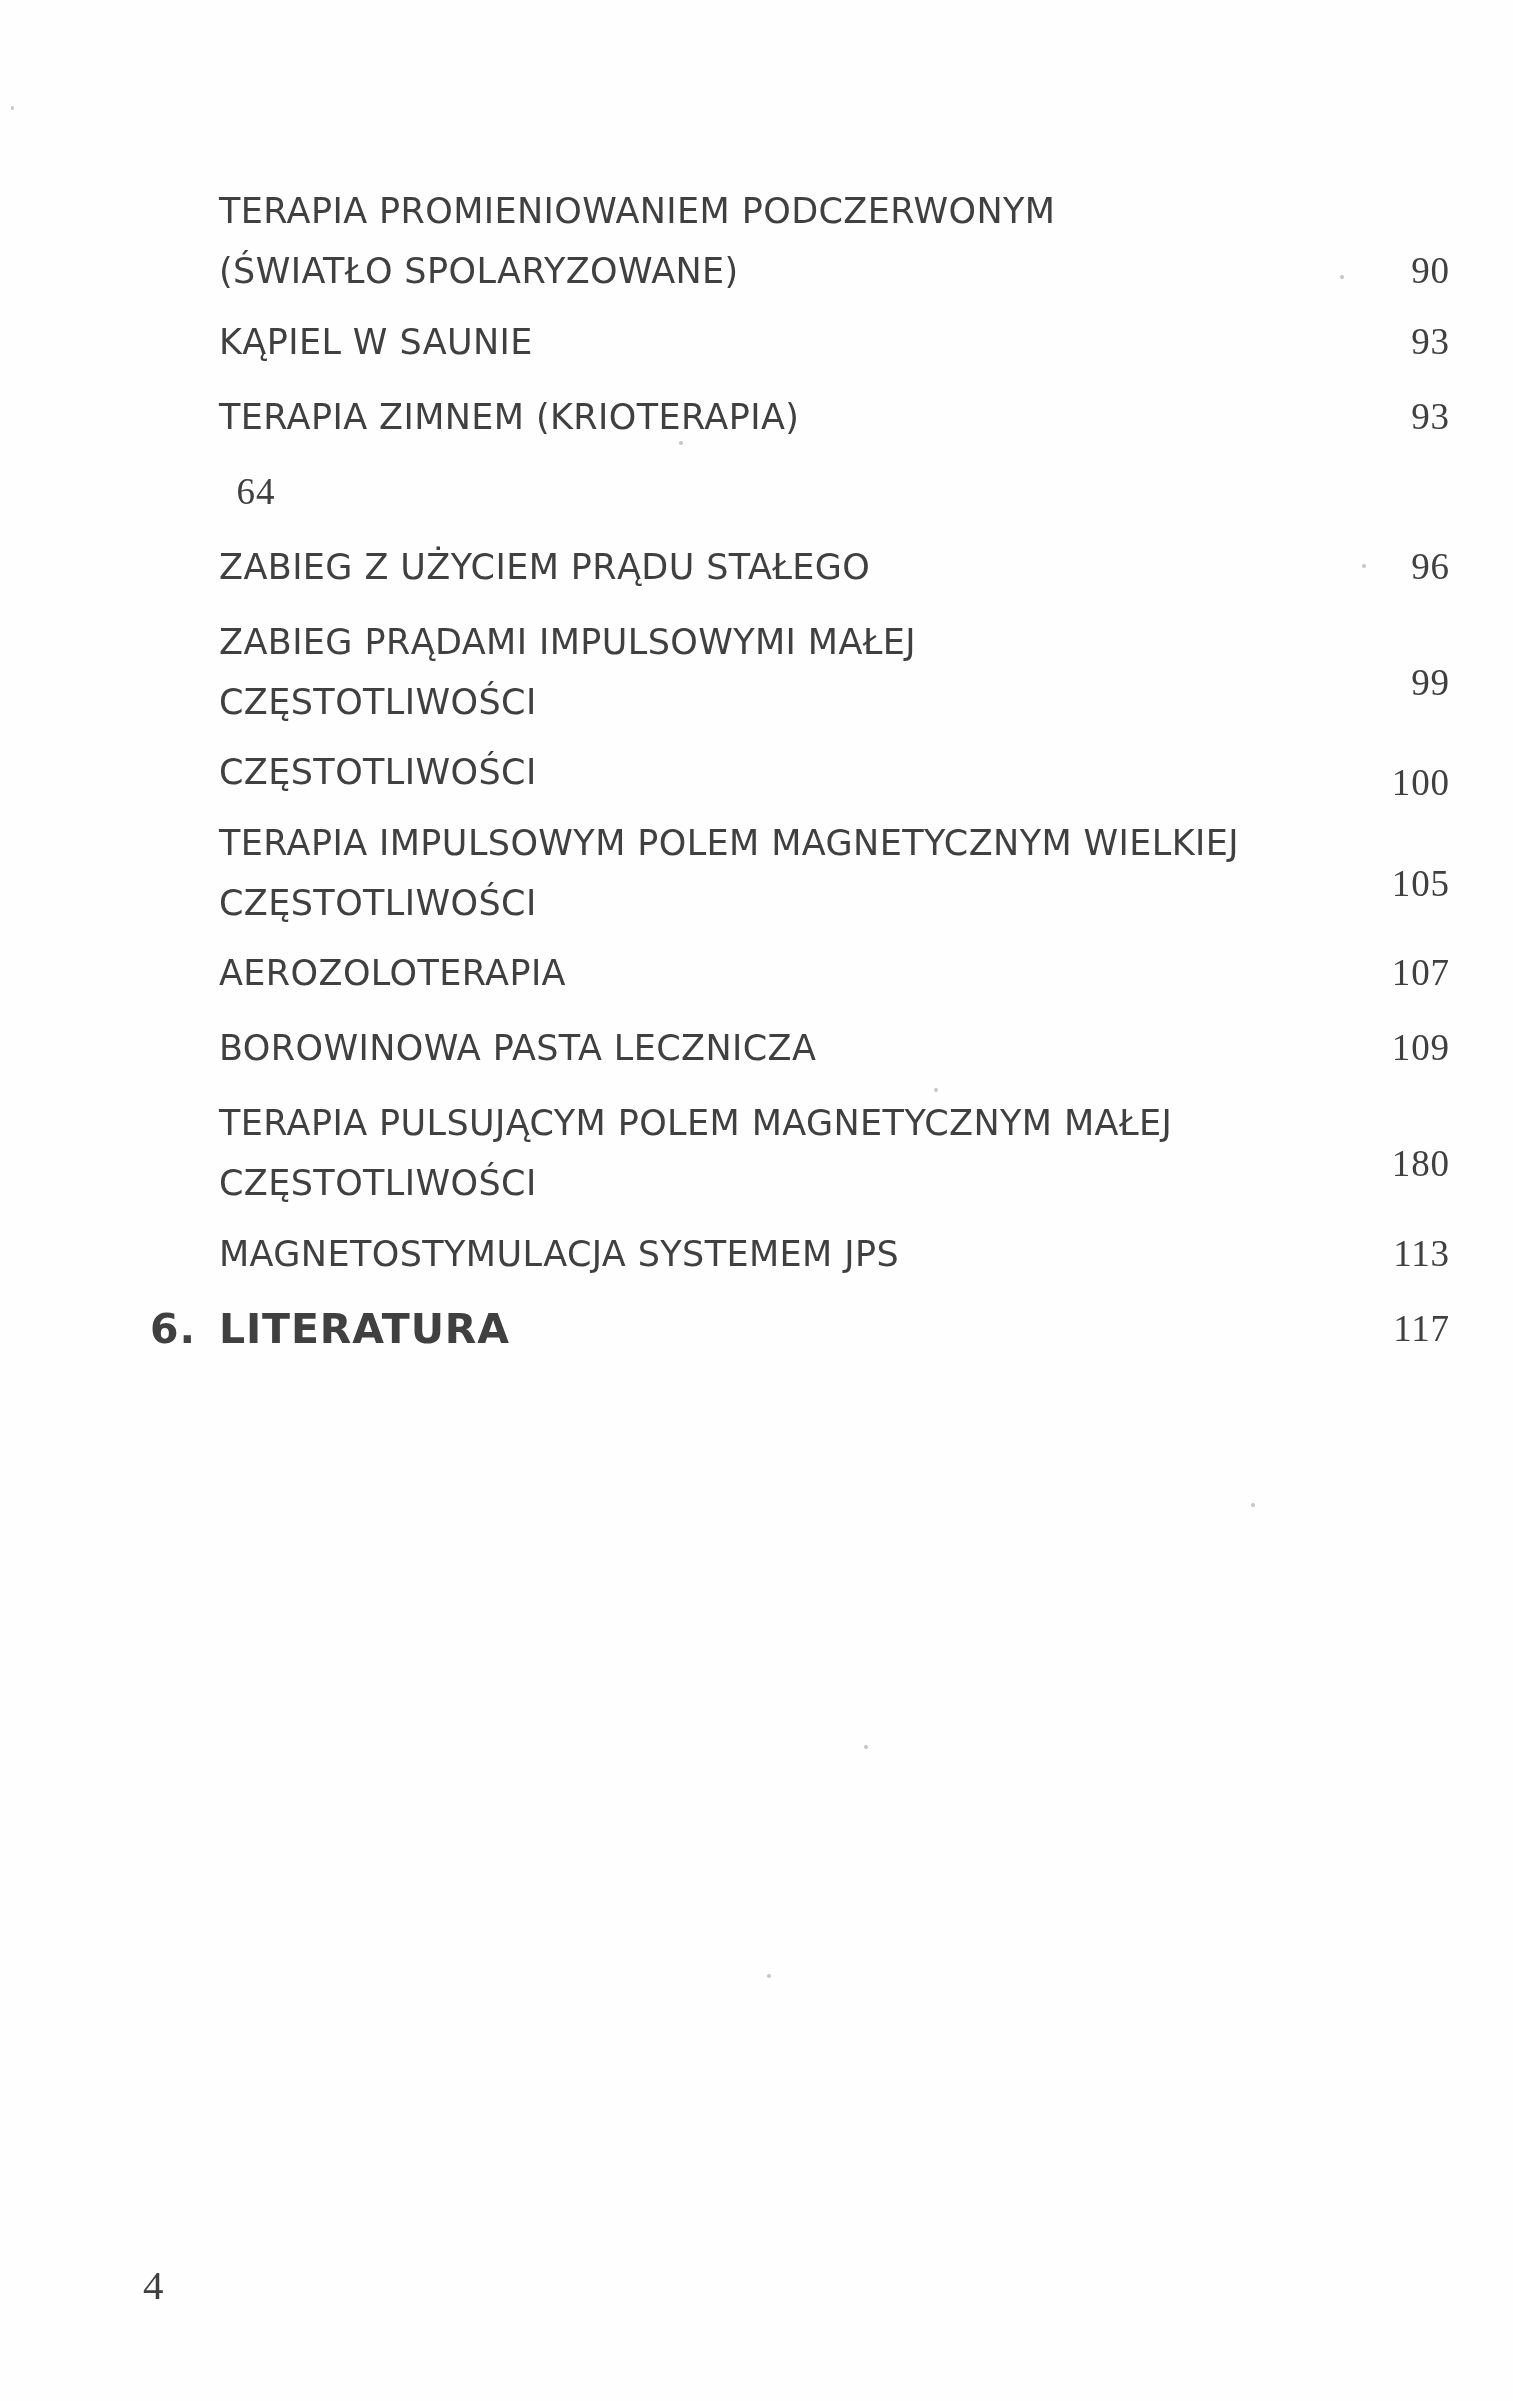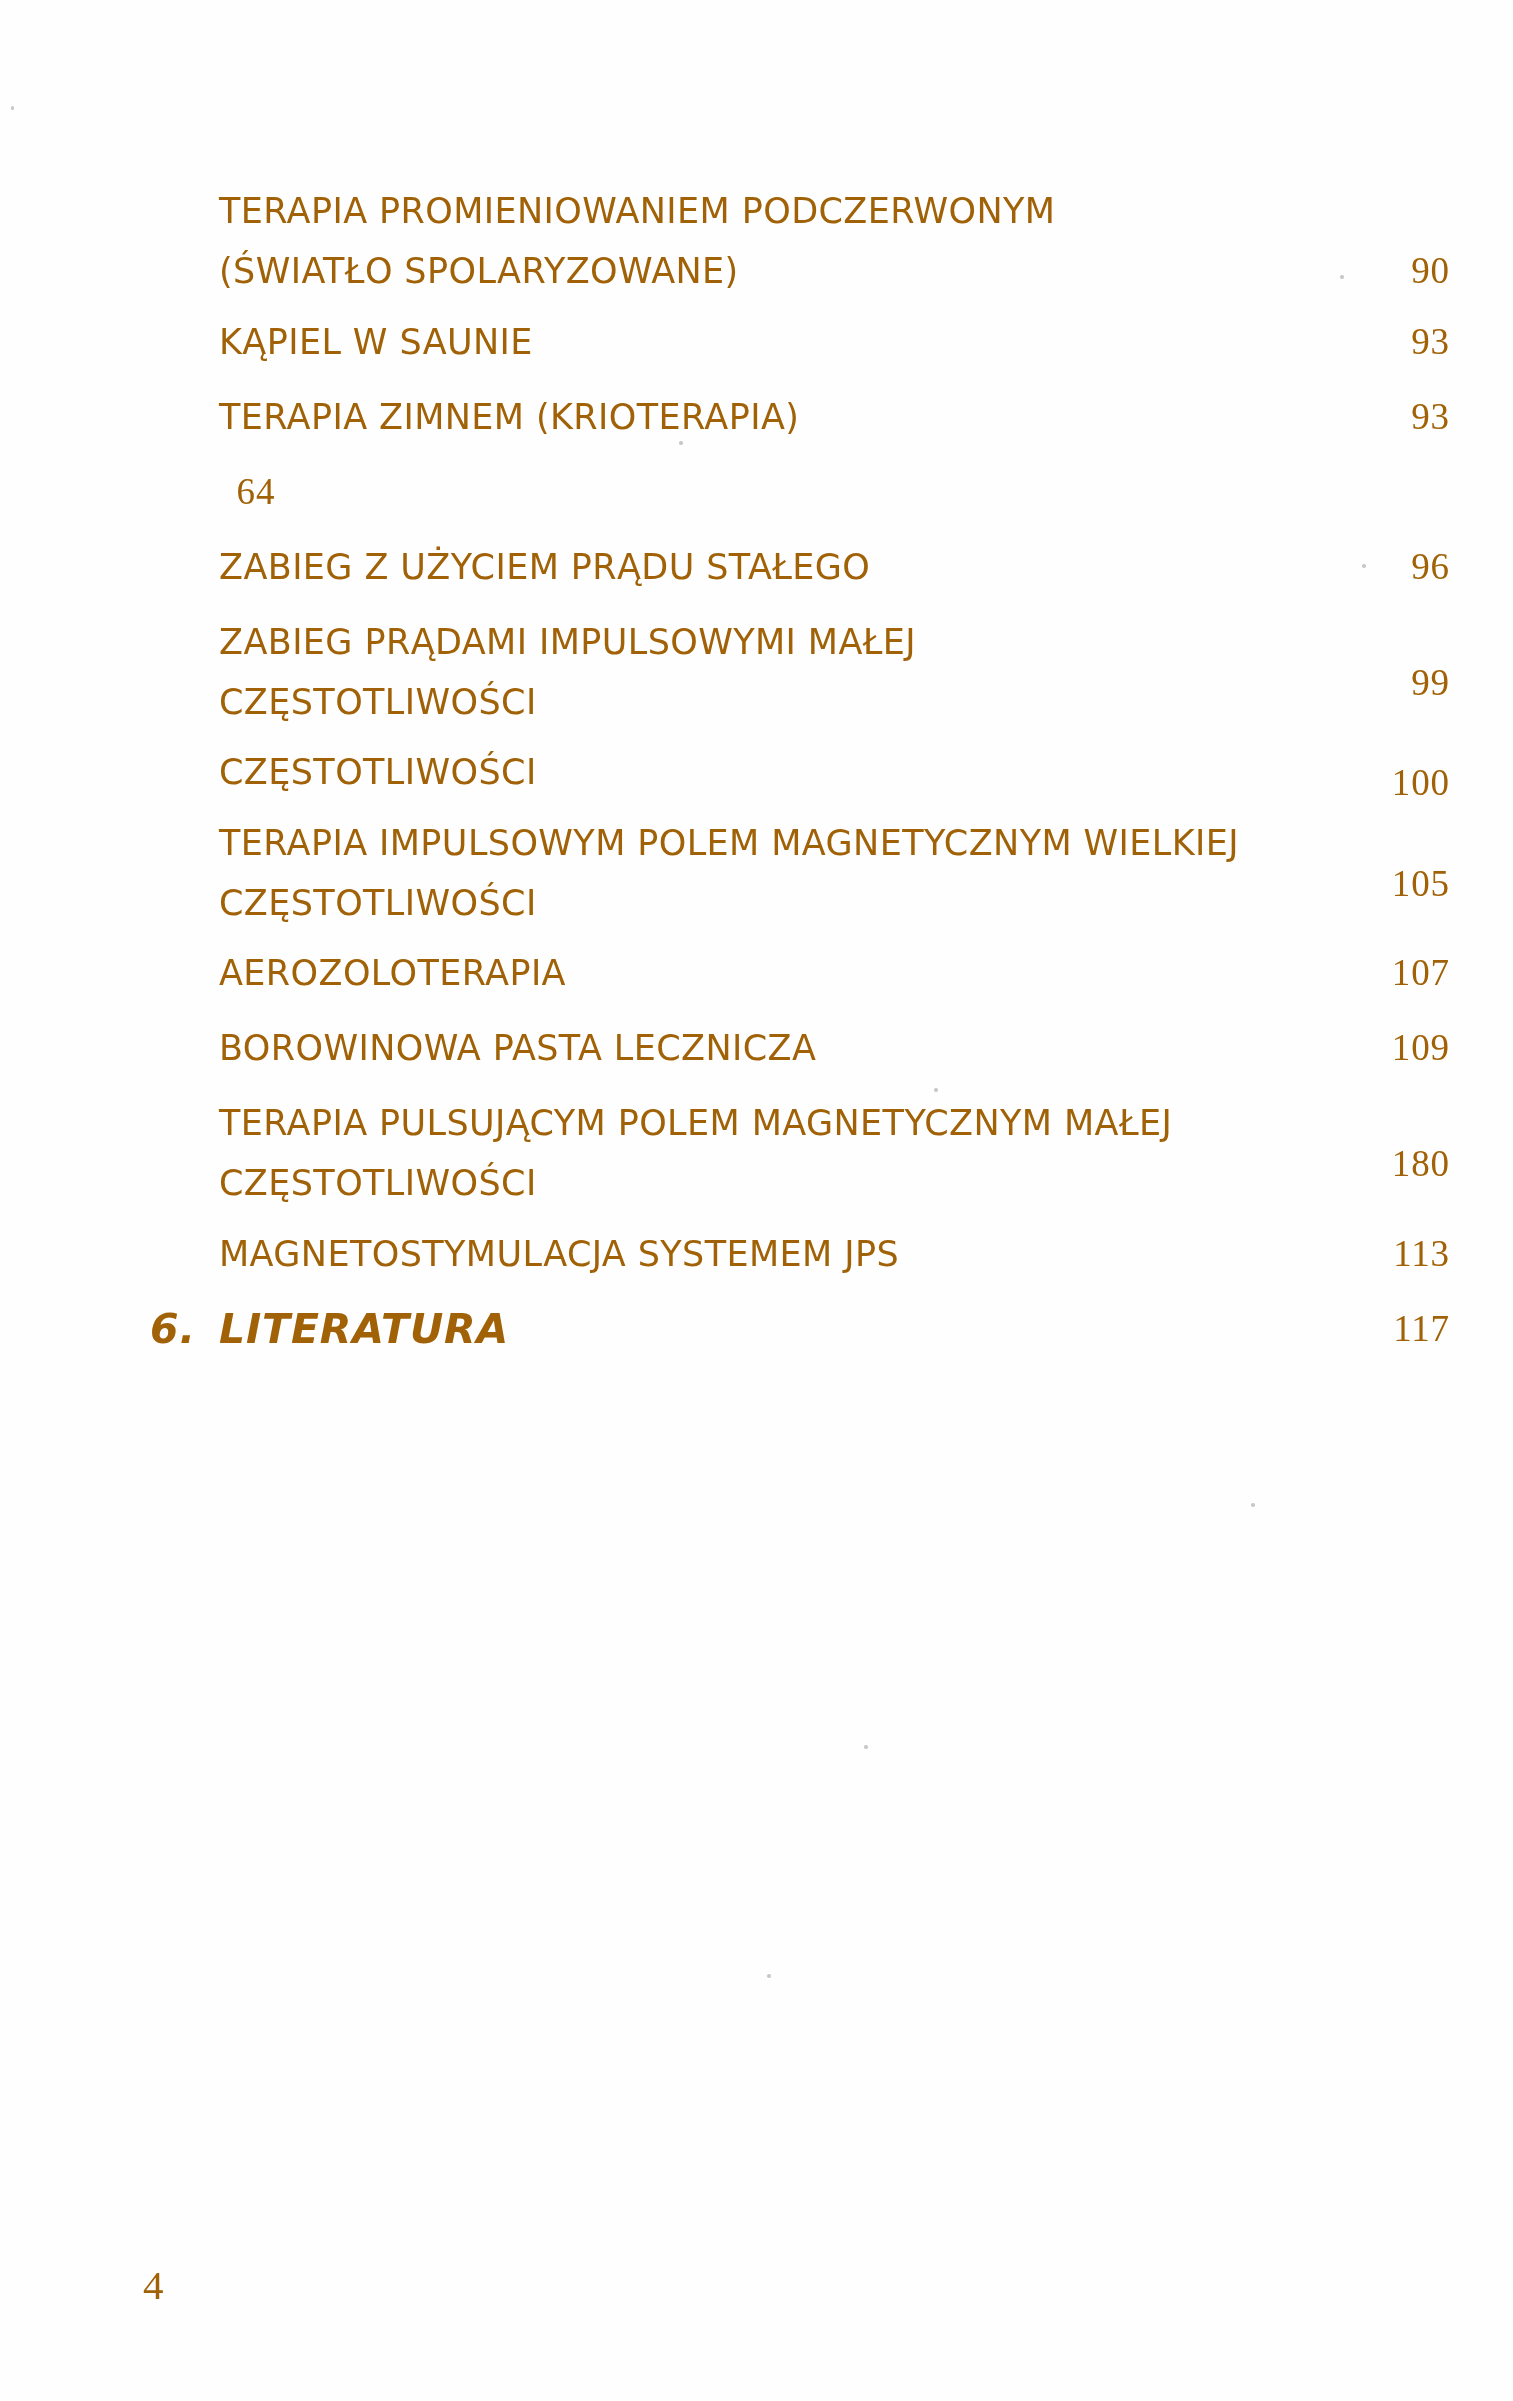--- a/index.html
+++ b/index.html
@@ -7,21 +7,21 @@
     margin: 0;
     padding: 0;
     background: #e8e8e8;
   }
   .sheet {
     position: relative;
     width: 1513px;
     height: 2401px;
     margin: 0 auto;
     background: #fefefe;
-    color: #a16207;
+    color: #404040;
     overflow: hidden;
     font-family: "DejaVu Sans", "Liberation Sans", sans-serif;
   }
   
   .speck {
     position: absolute;
     background: #9a9a9a;
     width: 3.5px; height: 3.5px;
     border-radius: 50%;
     opacity: .55;
@@ -64,21 +64,20 @@
     justify-content: space-between;
     align-items: flex-end;
     margin-top: 7px;
   }
   .section-title {
     font-size: 41px;
     font-weight: bold;
     line-height: 60px;
     letter-spacing: 0.9px;
     white-space: nowrap;
-    font-style: italic;
   }
   .section-num { margin-right: 23px; }
   .footer-num {
     position: absolute;
     left: 143px;
     top: 2263px;
     font-family: "Liberation Serif", "DejaVu Serif", serif;
     font-size: 41px;
     line-height: 44px;
   }

